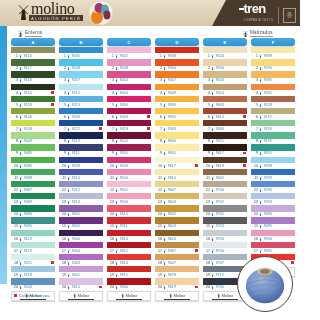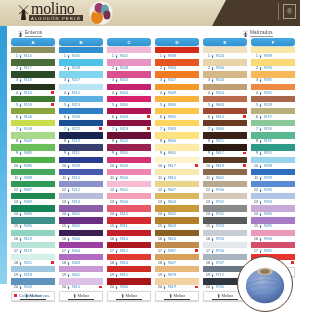--- a/index.html
+++ b/index.html
@@ -234,20 +234,24 @@
     <svg class="spools" viewBox="0 0 26 24">
       <circle cx="13" cy="12" r="11.5" fill="#f4f1ea"></circle>
       <ellipse cx="9" cy="16" rx="6" ry="7" fill="#e8821a"></ellipse>
       <ellipse cx="9" cy="10.5" rx="3" ry="1.6" fill="#f6c98a"></ellipse>
       <ellipse cx="11" cy="7" rx="4.5" ry="5" fill="#9b3a6a"></ellipse>
       <ellipse cx="17" cy="9" rx="4" ry="5.5" fill="#5fa0aa"></ellipse>
       <ellipse cx="19" cy="14" rx="3.5" ry="4.5" fill="#7a2f4a"></ellipse>
     </svg>
 
     <div class="tren-wrap">
+      <div class="tren-text">
+        <span>tren</span>
+        <span class="tren-sub">COMPANIA TEXTIL</span>
+      </div>
       <div class="tren-div"></div>
       <div class="tren-seal">®</div>
     </div>
   </div>
 
   <div class="body-area">
     <div class="left-blue-bar"></div>
 
     <div class="section-label" id="label-enteros">
       <svg class="windmill-icon" viewBox="0 0 11 16">

